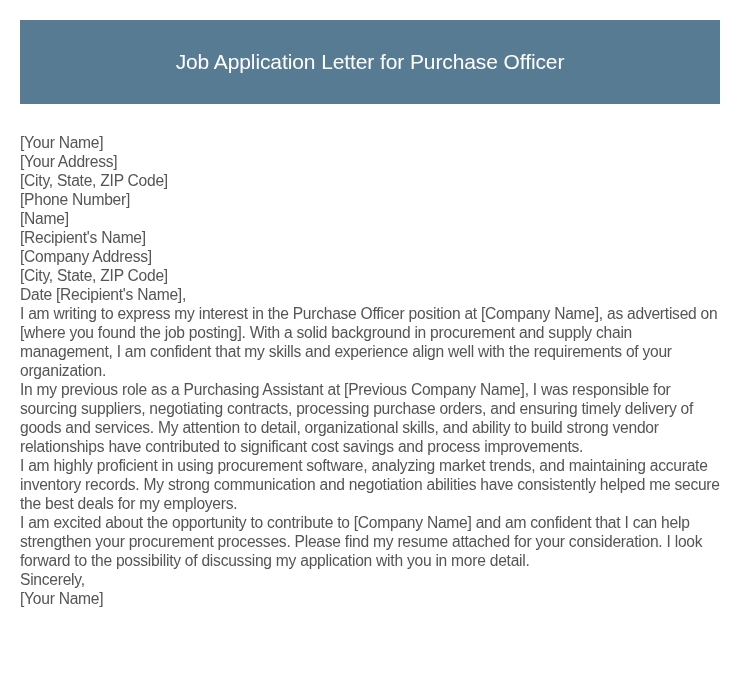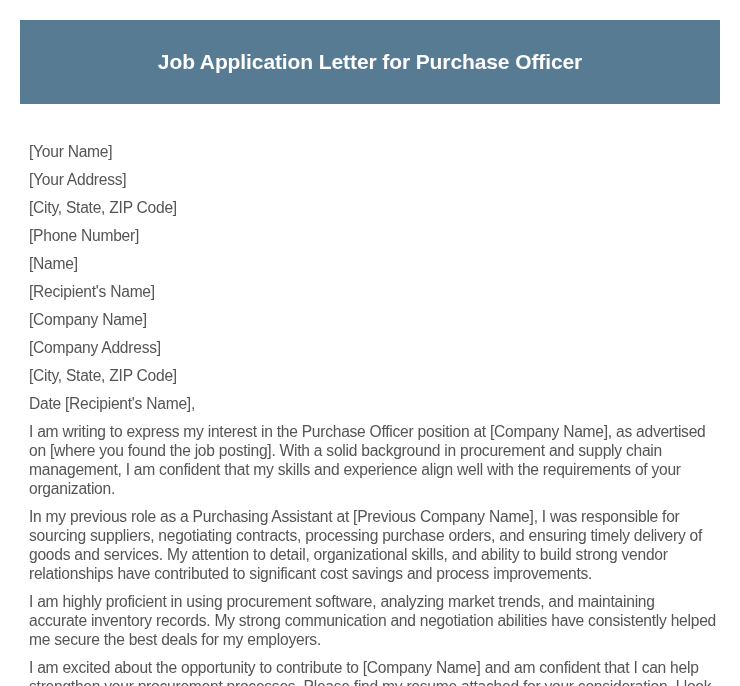--- a/index.html
+++ b/index.html
@@ -21,53 +21,52 @@
       width: 700px;
       height: 84px;
       background: #587b94;
       display: flex;
       align-items: center;
       justify-content: center;
     }
     .header h1 {
       margin: 0;
       color: #ffffff;
-      font-weight: bold;
+      font-weight: normal;
       font-size: 21px;
       letter-spacing: -0.1px;
     }
     .letter {
       position: absolute;
       left: 20px;
       top: 133px;
       width: 705px;
       color: #555555;
       font-size: 15.6px;
       line-height: 19px;
       letter-spacing: -0.25px;
     }
     .letter p {
-      margin: 9px;
+      margin: 0;
     }
   </style>
 </head>
 <body>
 
 <div class="header">
   <h1>Job Application Letter for Purchase Officer</h1>
 </div>
 
 <div class="letter">
   <p>[Your Name]</p>
   <p>[Your Address]</p>
   <p>[City, State, ZIP Code]</p>
   <p>[Phone Number]</p>
   <p>[Name]</p>
   <p>[Recipient's Name]</p>
-  <p>[Company Name]</p>
   <p>[Company Address]</p>
   <p>[City, State, ZIP Code]</p>
   <p>Date [Recipient's Name],</p>
   <p>I am writing to express my interest in the Purchase Officer position at [Company Name], as advertised on [where you found the job posting]. With a solid background in procurement and supply chain management, I am confident that my skills and experience align well with the requirements of your organization.</p>
   <p>In my previous role as a Purchasing Assistant at [Previous Company Name], I was responsible for sourcing suppliers, negotiating contracts, processing purchase orders, and ensuring timely delivery of goods and services. My attention to detail, organizational skills, and ability to build strong vendor relationships have contributed to significant cost savings and process improvements.</p>
   <p>I am highly proficient in using procurement software, analyzing market trends, and maintaining accurate inventory records. My strong communication and negotiation abilities have consistently helped me secure the best deals for my employers.</p>
   <p>I am excited about the opportunity to contribute to [Company Name] and am confident that I can help strengthen your procurement processes. Please find my resume attached for your consideration. I look forward to the possibility of discussing my application with you in more detail.</p>
   <p>Sincerely,</p>
   <p>[Your Name]</p>
 </div>

